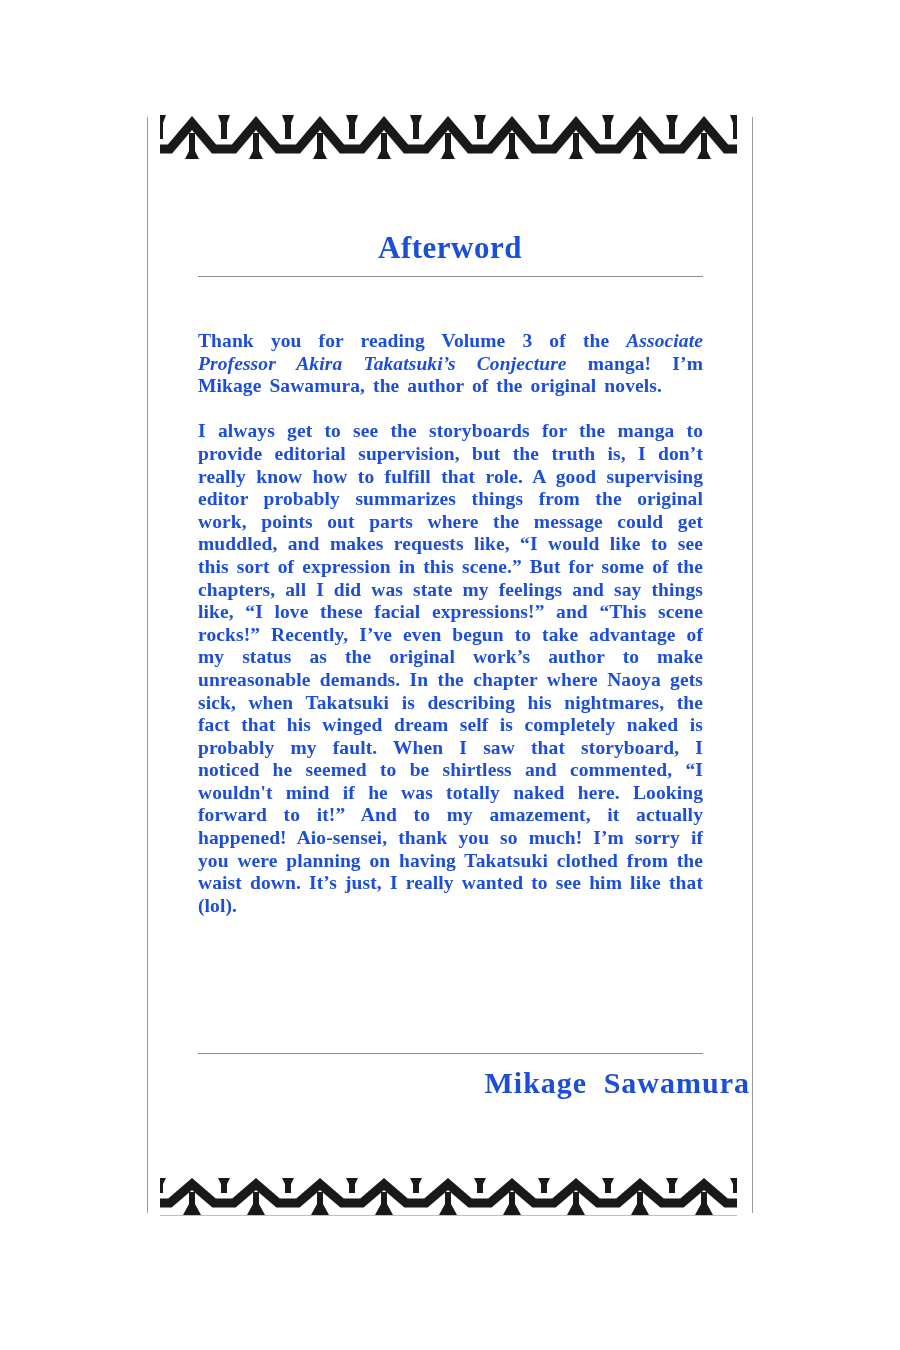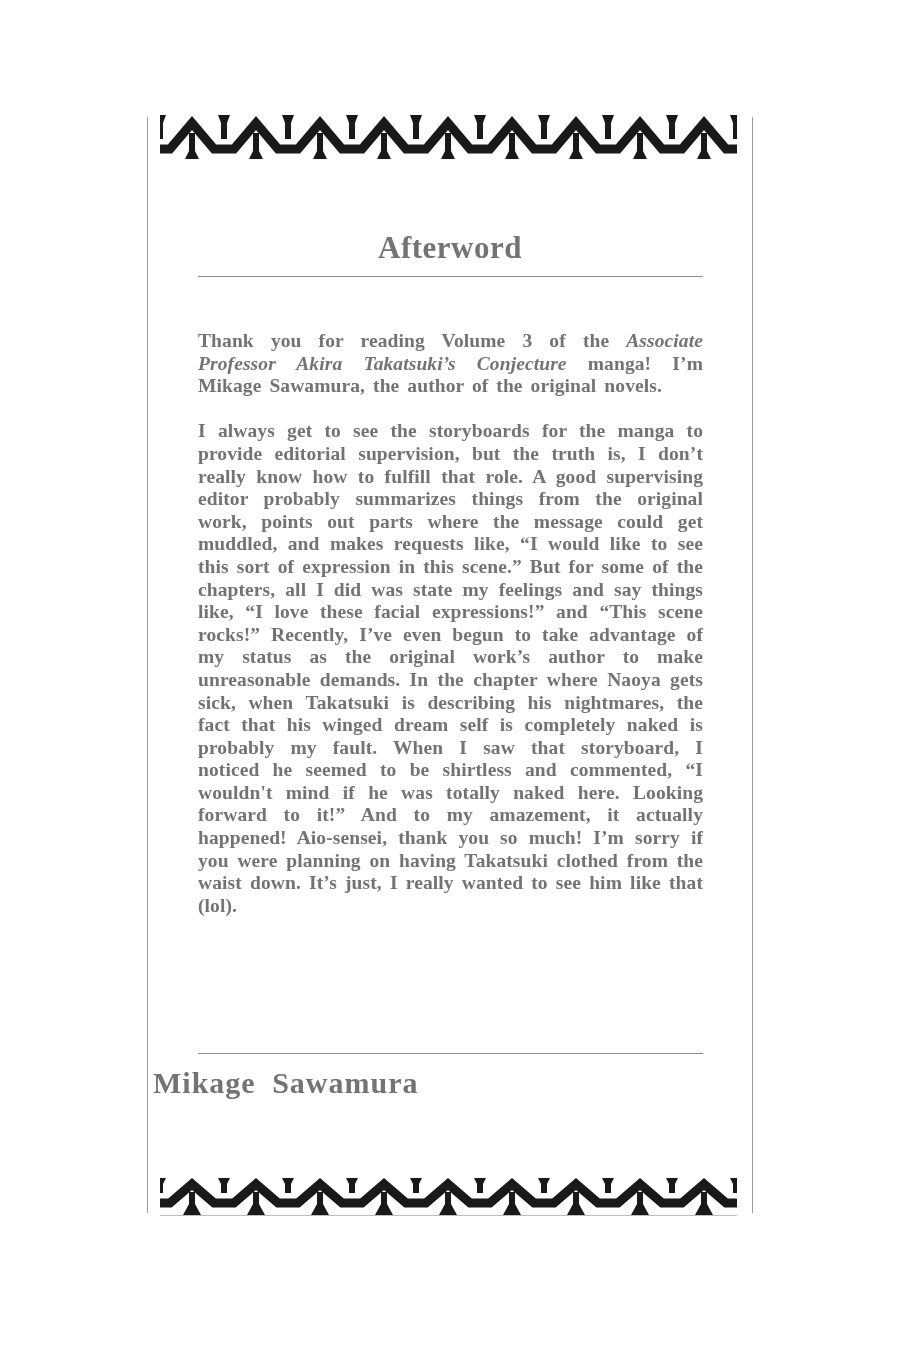--- a/index.html
+++ b/index.html
@@ -6,21 +6,21 @@
     margin: 0;
     padding: 0;
     background: #ffffff;
   }
   .page {
     position: relative;
     width: 900px;
     height: 1350px;
     background: #ffffff;
     font-family: "Liberation Serif", serif;
-    color: #737373;
+    color: #1d4ed8;
     overflow: hidden;
     border-radius: 15px;
   }
   .vrule {
     position: absolute;
     top: 117px;
     width: 1px;
     height: 1096px;
     background: #9b9b9b;
   }
@@ -72,23 +72,23 @@
   .body-text p {
     margin: 0 0 22.6px 0;
     font-family: Liberation Serif, serif;
   }
   .body-text em {
     font-style: italic;
   }
   .signature {
     position: absolute;
     top: 1066px;
-    left: 153px;
+    left: 144px;
     width: 606px;
-    text-align: left;
+    text-align: right;
     font-size: 30px;
     font-weight: 700;
     letter-spacing: 1px;
     word-spacing: 8px;
   }
 </style>
 </head>
 <body>
 
 <div class="page">

